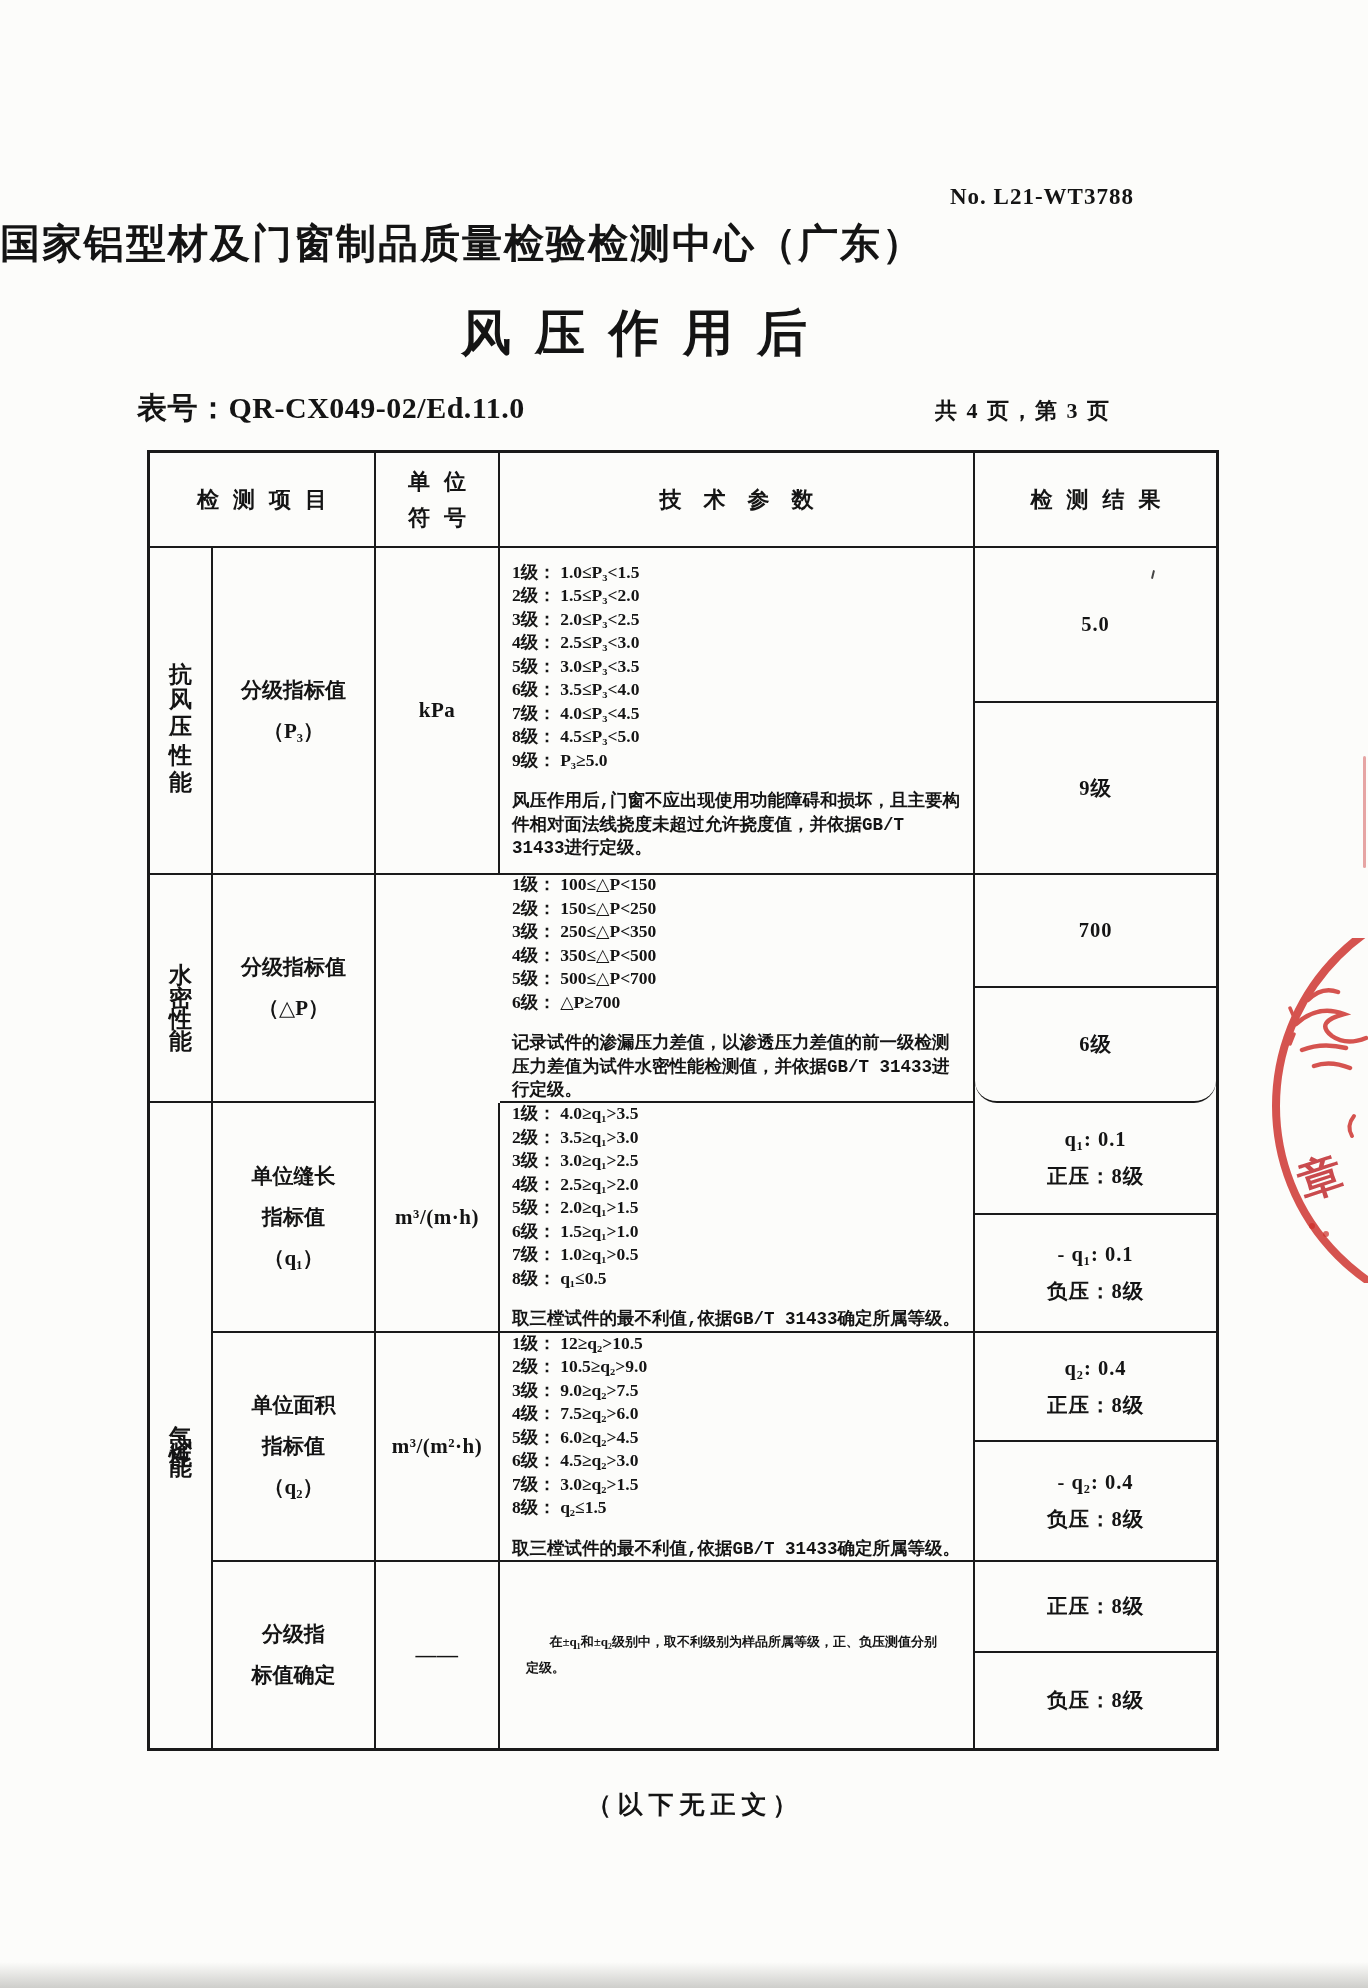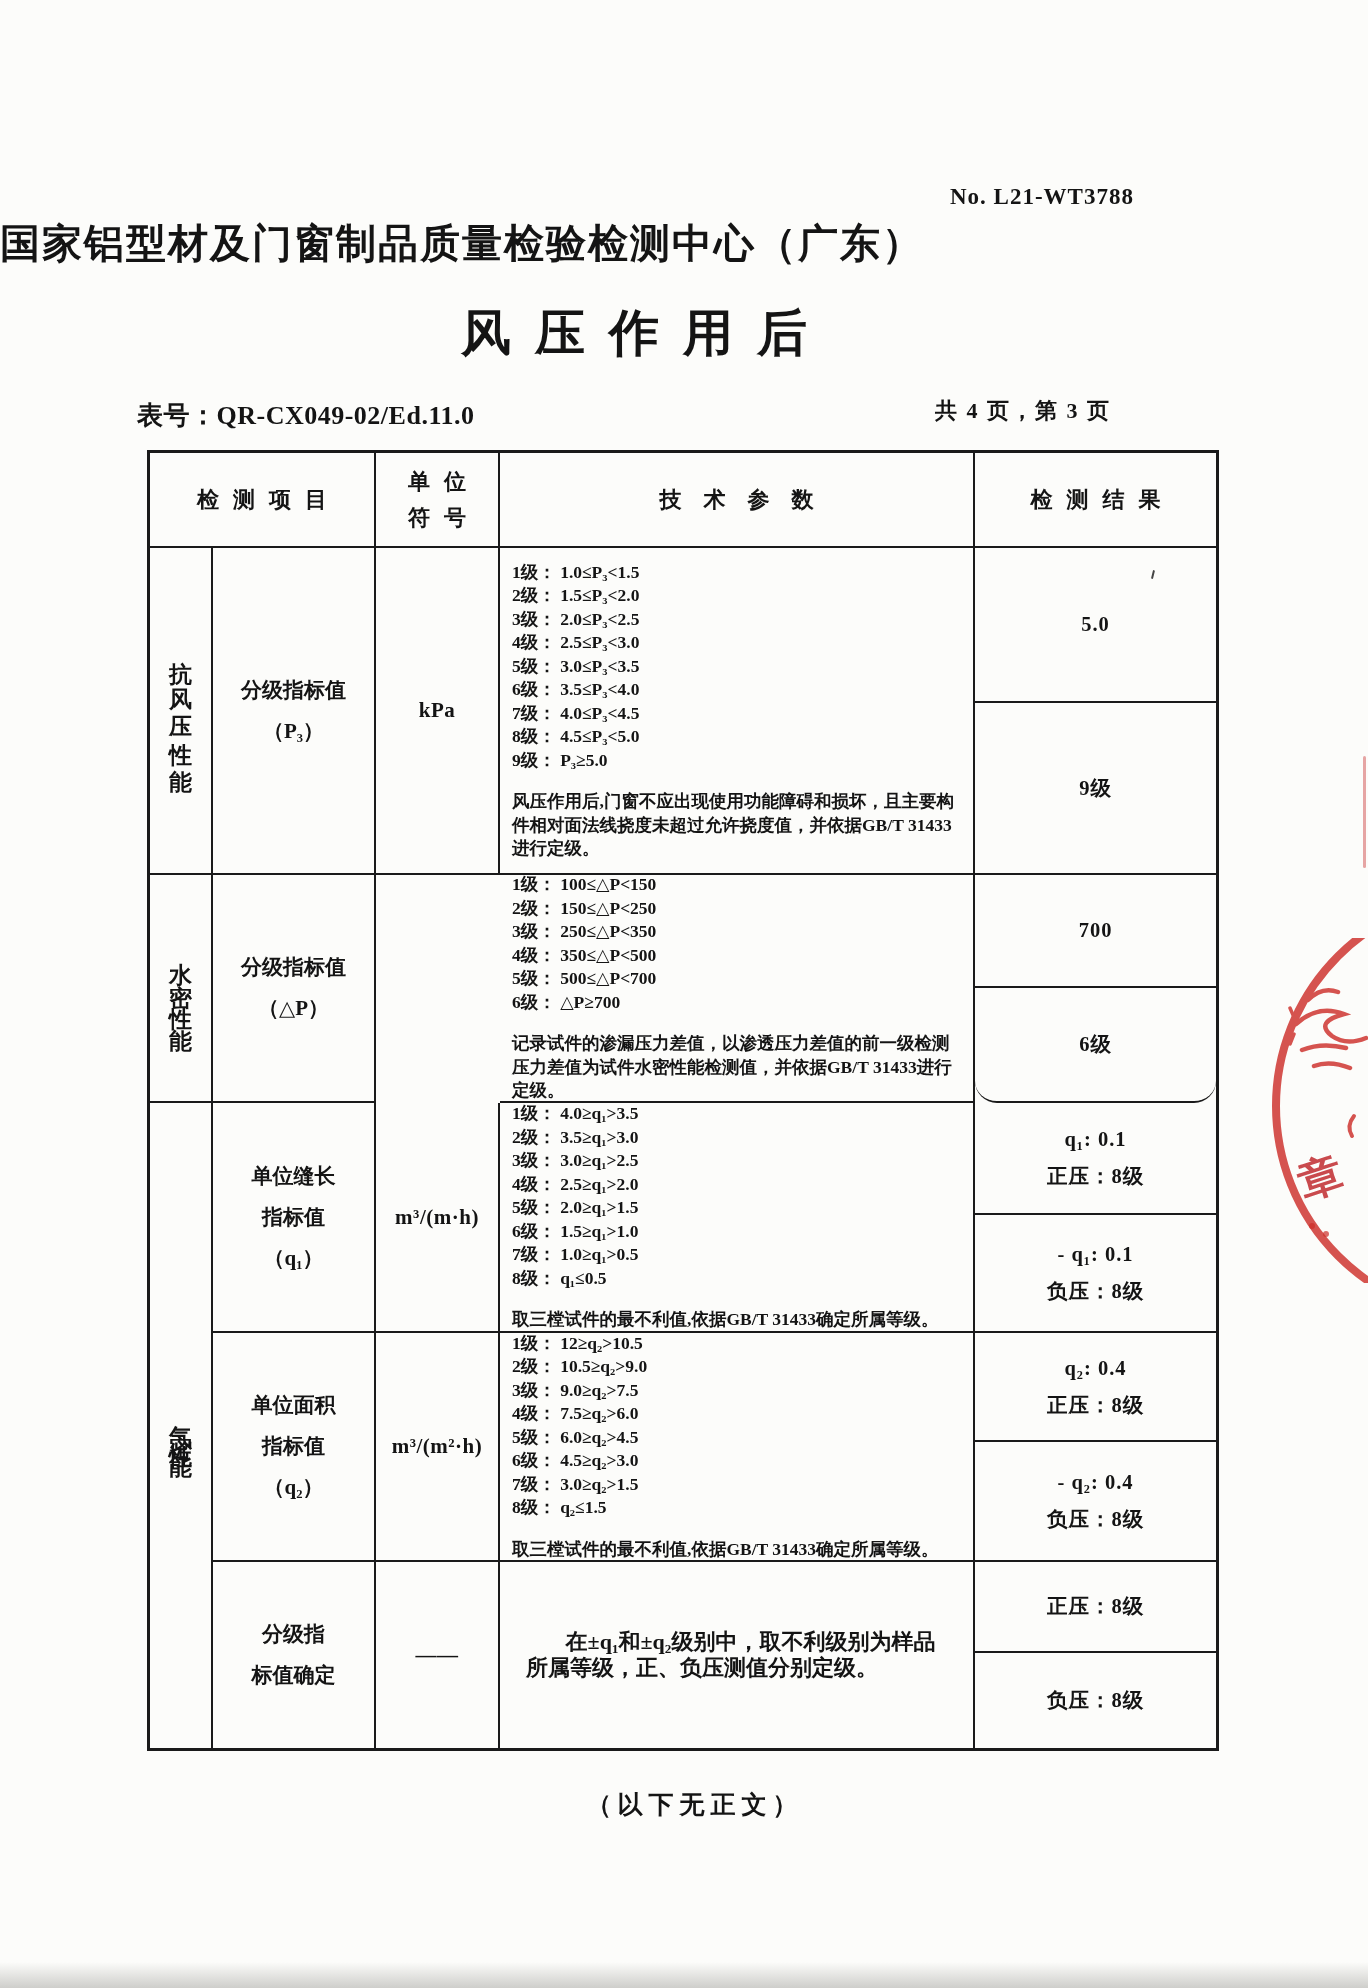--- a/index.html
+++ b/index.html
@@ -26,22 +26,22 @@
   .org-title{
     position:absolute;left:0;top:216px;width:1250px;
     font-size:40px;font-weight:700;letter-spacing:2px;white-space:nowrap;
   }
   .report-title{
     position:absolute;left:0;top:300px;width:1268px;
     text-align:center;font-size:50px;font-weight:700;letter-spacing:24px;padding-left:24px;
     box-sizing:border-box;white-space:nowrap;
   }
   .form-no{
-    position:absolute;left:137px;top:398px;
-    font-size:26px;font-weight:700;letter-spacing:.5px;
+    position:absolute;left:137px;top:388px;
+    font-size:30px;font-weight:700;letter-spacing:.5px;
   }
   .page-info{
     position:absolute;left:935px;top:396px;
     font-size:22px;font-weight:700;letter-spacing:2px;white-space:nowrap;
   }
   .footer-note{
     position:absolute;left:0;top:1788px;width:1390px;
     text-align:center;font-size:25px;font-weight:700;letter-spacing:6px;
   }
   
@@ -73,23 +73,23 @@
   .vert-wind{letter-spacing:27px;}
   .vert-water{letter-spacing:22px;}
   .vert-air{letter-spacing:10px;}
   .item{font-size:21px;line-height:41px;white-space:pre-line;}
   .unit{font-size:21px;letter-spacing:.5px;}
   .tech{
     flex-direction:column;align-items:flex-start;justify-content:center;
     text-align:left;padding:4px 10px 4px 12px;
   }
   .levels{white-space:pre-line;font-size:17.5px;line-height:23.5px;}
-  .note{font-size:17.5px;line-height:23.5px;margin-top:18px;}
+  .note{font-size:17.5px;line-height:23.5px;margin-top:18px;font-family:Liberation Mono, monospace;}
   .tech-center{align-items:center;}
-  .grading-text{font-size:22px;line-height:26px;text-align:left;text-indent:1.8em;margin:0;padding:0 14px;}
+  .grading-text{font-size:13px;line-height:26px;text-align:left;text-indent:1.8em;margin:0;padding:0 14px;}
   .result{font-size:20.5px;line-height:37px;white-space:pre-line;letter-spacing:1px;}
   
   .stray-mark{
     position:absolute;left:1152px;top:570px;width:2px;height:9px;
     background:#444;transform:rotate(14deg);border-radius:1px;
   }
   
   .stamp{position:absolute;right:0;top:938px;width:118px;height:345px;pointer-events:none;}
   .red-sliver{
     position:absolute;right:2px;top:756px;width:3px;height:112px;

